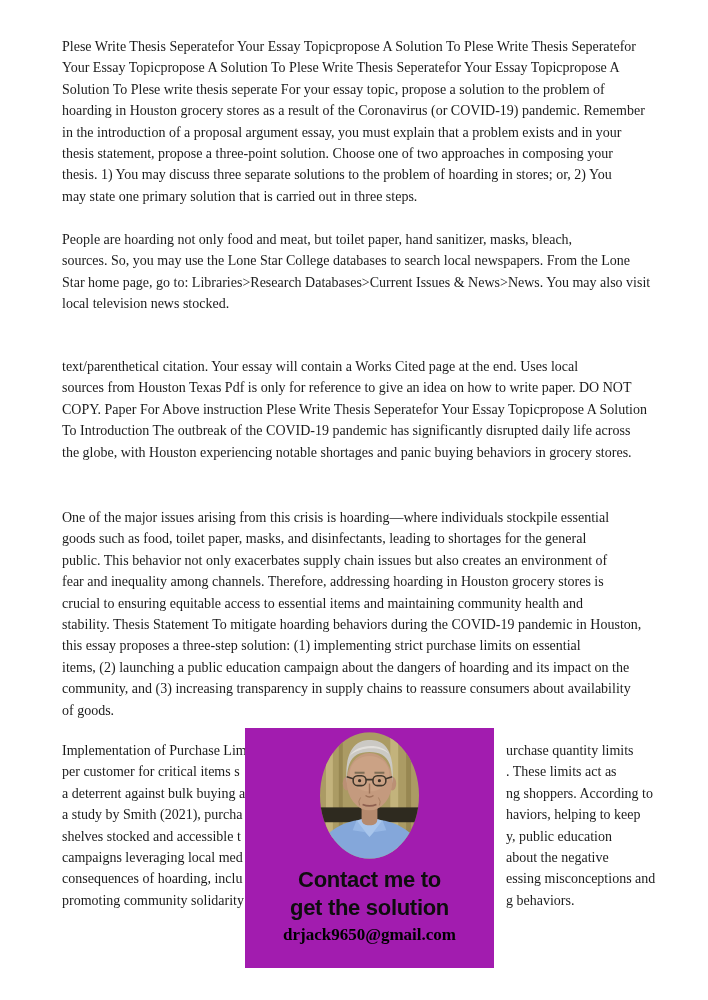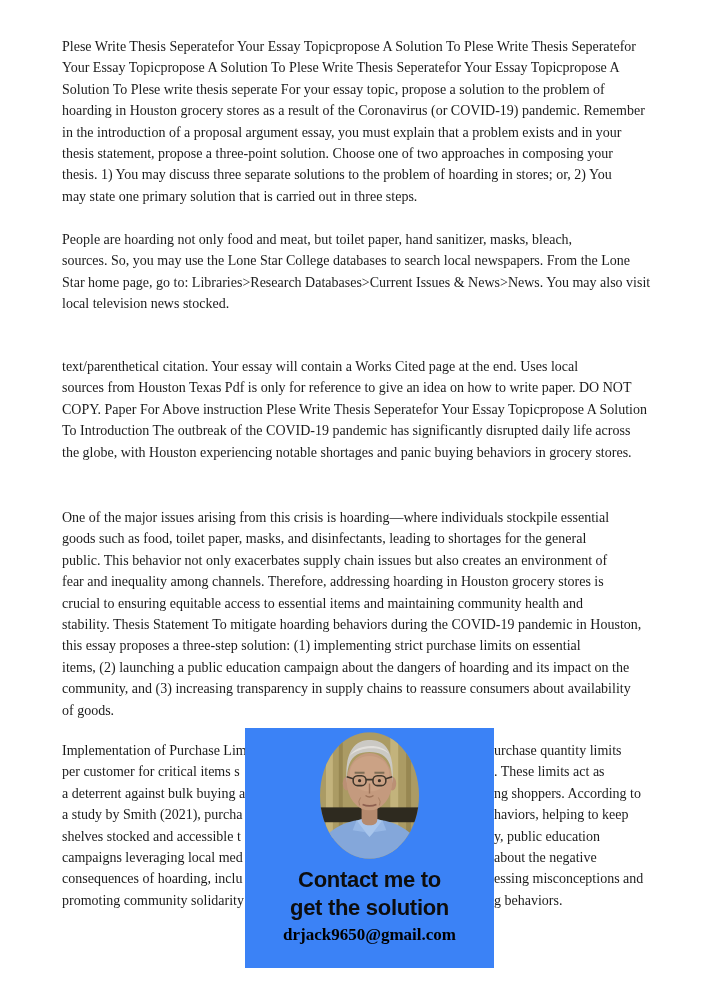--- a/index.html
+++ b/index.html
@@ -1,21 +1,21 @@
 <!DOCTYPE html>
 <html><head>
 <meta charset="utf-8">
 <style>
   html,body{margin:0;padding:0;background:#ffffff;}
   .page{position:relative;width:708px;height:1000px;background:#ffffff;overflow:hidden;
         font-family:"Liberation Serif",serif;color:#1b1b1b;margin-left:16px;}
   .para{position:absolute;left:46px;font-size:14px;line-height:21.4px;white-space:nowrap;}
   .p0{top:36px}.p1{top:229px}.p2{top:356px}.p3{top:507px}.p4{top:740px}
   .line{height:21.4px;position:relative;}
-  .line .frag-right{position:absolute;left:432px;top:0;}
+  .line .frag-right{position:absolute;left:444px;top:0;}
   .overlay{position:absolute;left:229px;top:728px;width:249px;height:240px;z-index:5;
            display:flex;flex-direction:column;align-items:center;box-sizing:border-box;padding-top:4px;}
   .portrait{width:99px;height:127px;display:block;flex:0 0 auto;}
   .heading{margin-top:7px;font-family:"Liberation Sans",sans-serif;font-weight:700;
            font-size:22px;line-height:28px;letter-spacing:-0.3px;color:#0d0d0d;text-align:center;}
   .email{margin-top:3px;font-family:"Liberation Serif",serif;font-weight:700;font-size:17px;color:#000;}
 </style>
 </head>
 <body>
 
@@ -62,21 +62,21 @@
         <div class="line"><span class="frag-left">per customer for critical items s</span><span class="frag-right">. These limits act as</span></div>
         <div class="line"><span class="frag-left">a deterrent against bulk buying a</span><span class="frag-right">ng shoppers. According to</span></div>
         <div class="line"><span class="frag-left">a study by Smith (2021), purcha</span><span class="frag-right">haviors, helping to keep</span></div>
         <div class="line"><span class="frag-left">shelves stocked and accessible t</span><span class="frag-right">y, public education</span></div>
         <div class="line"><span class="frag-left">campaigns leveraging local med</span><span class="frag-right">about the negative</span></div>
         <div class="line"><span class="frag-left">consequences of hoarding, inclu</span><span class="frag-right">essing misconceptions and</span></div>
         <div class="line"><span class="frag-left">promoting community solidarity</span><span class="frag-right">g behaviors.</span></div>
       </div>
     </div>
 
-  <div class="overlay" id="overlay-card" style="background: #3b82f6;">
+  <div class="overlay" id="overlay-card" style="background: #a21caf;">
     <svg class="portrait" viewBox="0 0 100 128" aria-hidden="true">
       <defs>
         <clipPath id="ovalClip">
             <ellipse cx="50" cy="64" rx="50" ry="64"></ellipse>
           </clipPath>
       </defs>
       <g clip-path="url(#ovalClip)">
         <rect x="0" y="0" width="100" height="128" fill="#ab9b64"></rect>
         <rect x="6" y="0" width="7" height="128" fill="#c3b37c"></rect>
         <rect x="19" y="0" width="4" height="128" fill="#978752"></rect>

